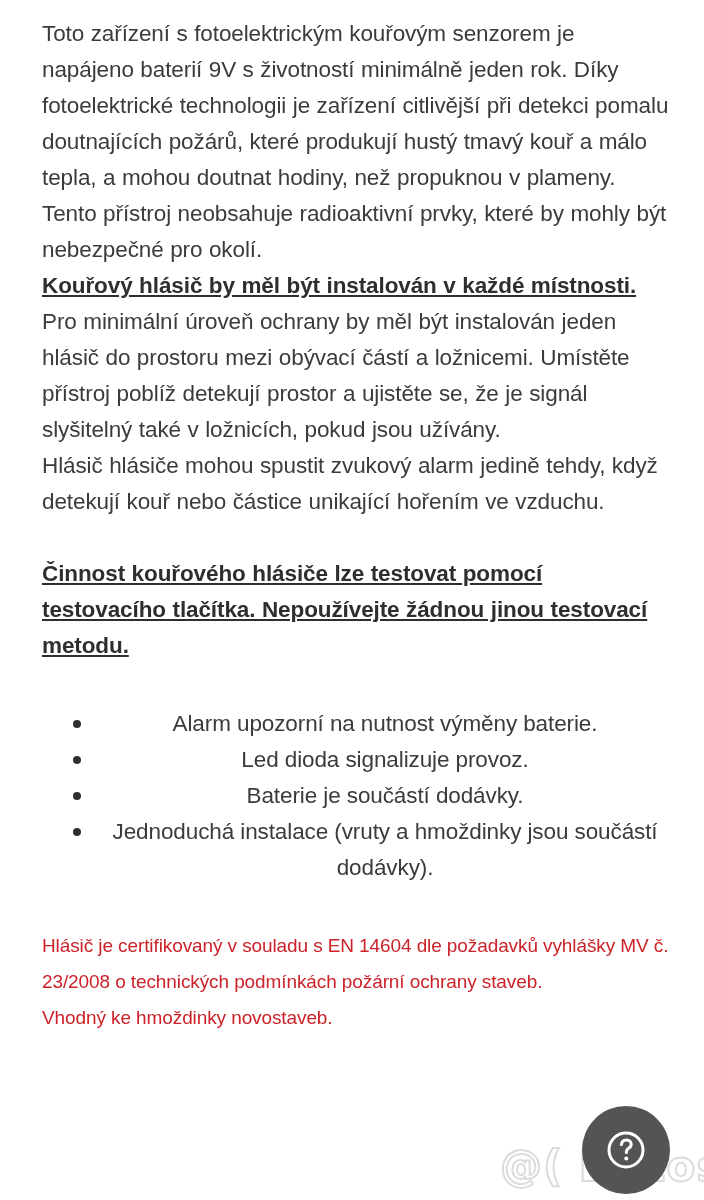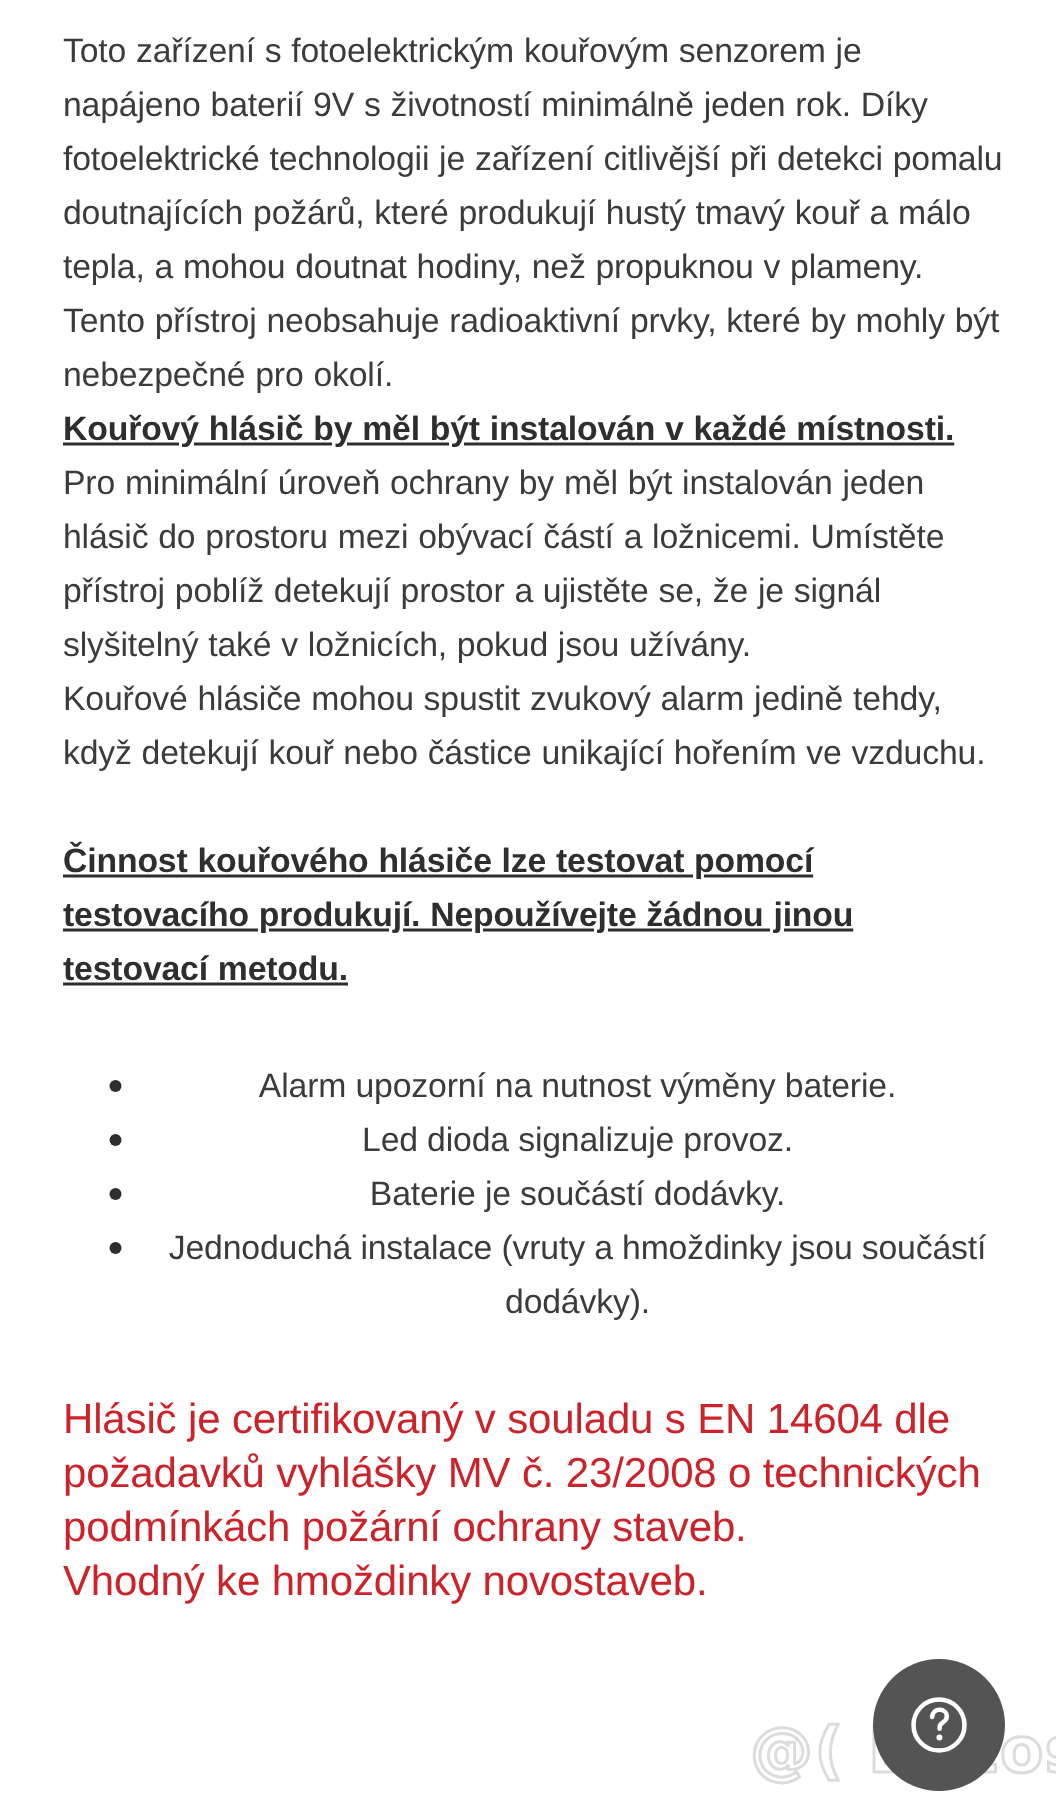--- a/index.html
+++ b/index.html
@@ -69,21 +69,21 @@
     left: 31px;
     top: 14px;
     width: 8px;
     height: 8px;
     border-radius: 50%;
     background: #2e2e2e;
   }
 
   .red-block {
     margin: 0;
-    font-size: 28px;
+    font-size: 19px;
     line-height: 36px;
     color: #cc2229;
     letter-spacing: -0.1px;
   }
 
   .red-line { display: block; }
 
   
   .watermark {
     position: absolute;
@@ -120,25 +120,25 @@
 <div class="page">
 
   <div class="content">
 
     <p class="para">Toto zařízení s fotoelektrickým kouřovým senzorem je napájeno baterií 9V s životností minimálně jeden rok. Díky fotoelektrické technologii je zařízení citlivější při detekci pomalu doutnajících požárů, které produkují hustý tmavý kouř a málo tepla, a mohou doutnat hodiny, než propuknou v plameny. Tento přístroj neobsahuje radioaktivní prvky, které by mohly být nebezpečné pro okolí.</p>
 
     <p class="para bold">Kouřový hlásič by měl být instalován v každé místnosti.</p>
 
     <p class="para">Pro minimální úroveň ochrany by měl být instalován jeden hlásič do prostoru mezi obývací částí a ložnicemi. Umístěte přístroj poblíž detekují prostor a ujistěte se, že je signál slyšitelný také v ložnicích, pokud jsou užívány.</p>
 
-    <p class="para">Kouřové hlásiče mohou spustit zvukový alarm jedině tehdy, když detekují kouř nebo částice unikající hořením ve vzduchu.</p>
+    <p class="para">Hlásič hlásiče mohou spustit zvukový alarm jedině tehdy, když detekují kouř nebo částice unikající hořením ve vzduchu.</p>
 
     <div class="spacer-md"></div>
 
-    <p class="para bold">Činnost kouřového hlásiče lze testovat pomocí testovacího produkují. Nepoužívejte žádnou jinou testovací metodu.</p>
+    <p class="para bold">Činnost kouřového hlásiče lze testovat pomocí testovacího tlačítka. Nepoužívejte žádnou jinou testovací metodu.</p>
 
     <div class="spacer-lg"></div>
 
     <ul class="bullets">
       <li class="bullet-item">
         <span class="bullet-dot"></span>
         <span>Alarm upozorní na nutnost výměny baterie.</span>
       </li>
       <li class="bullet-item">
         <span class="bullet-dot"></span>

